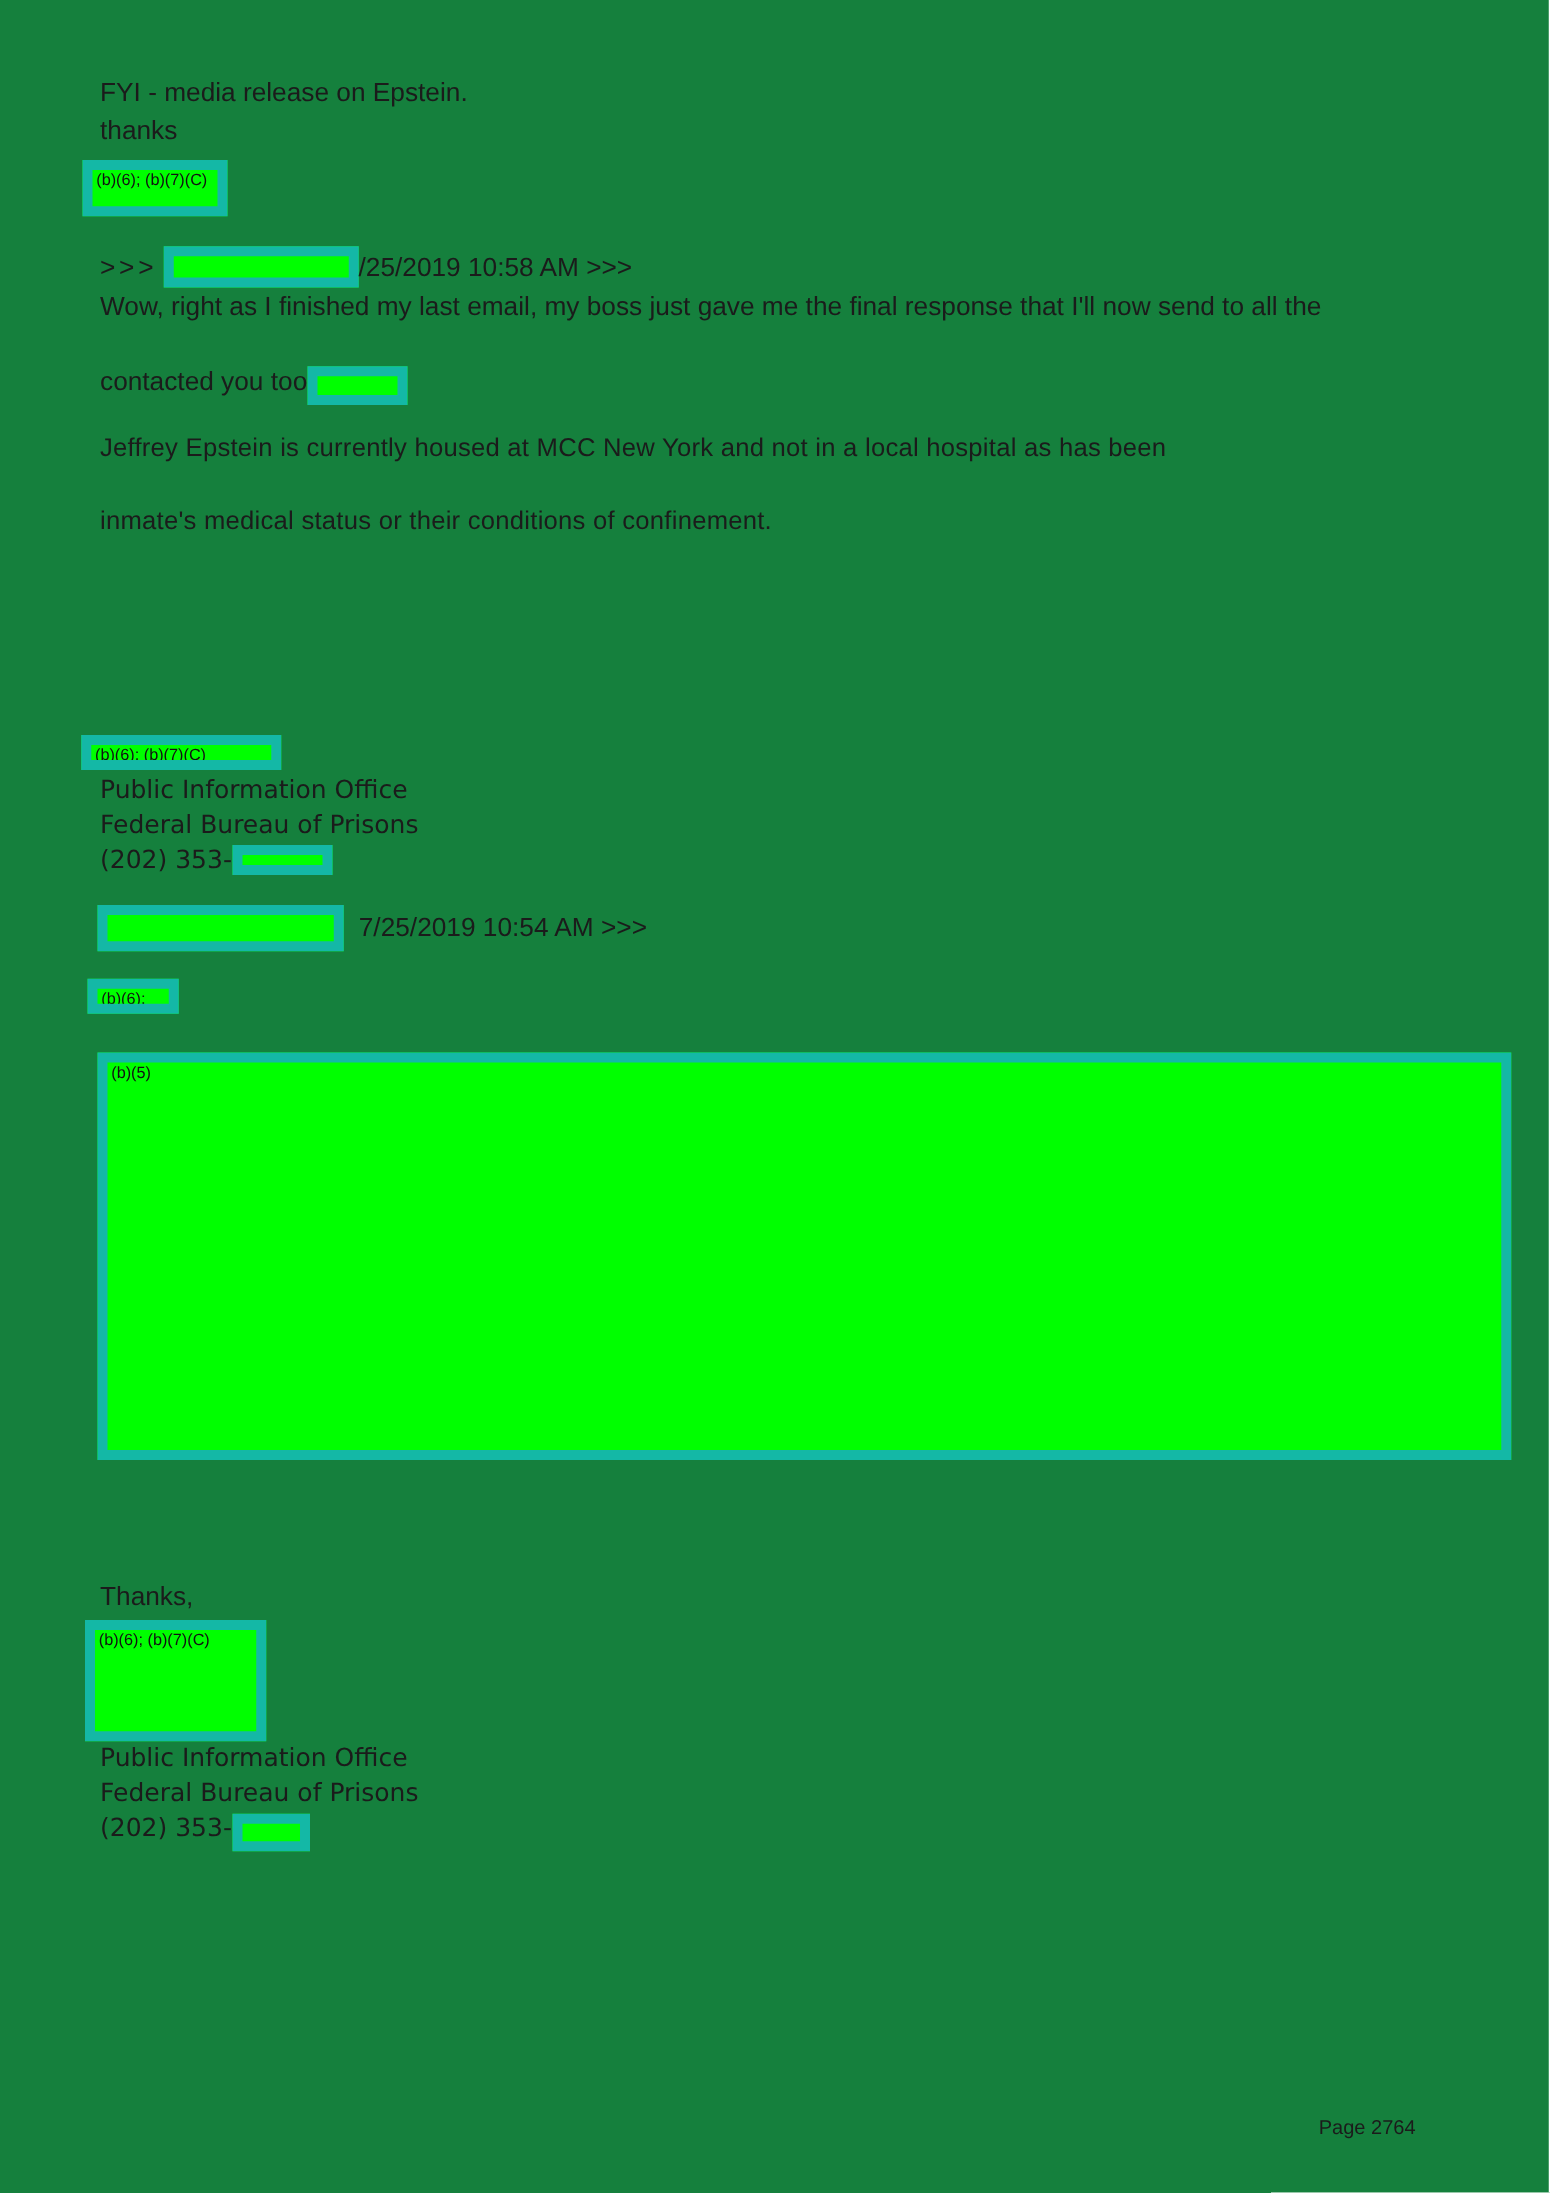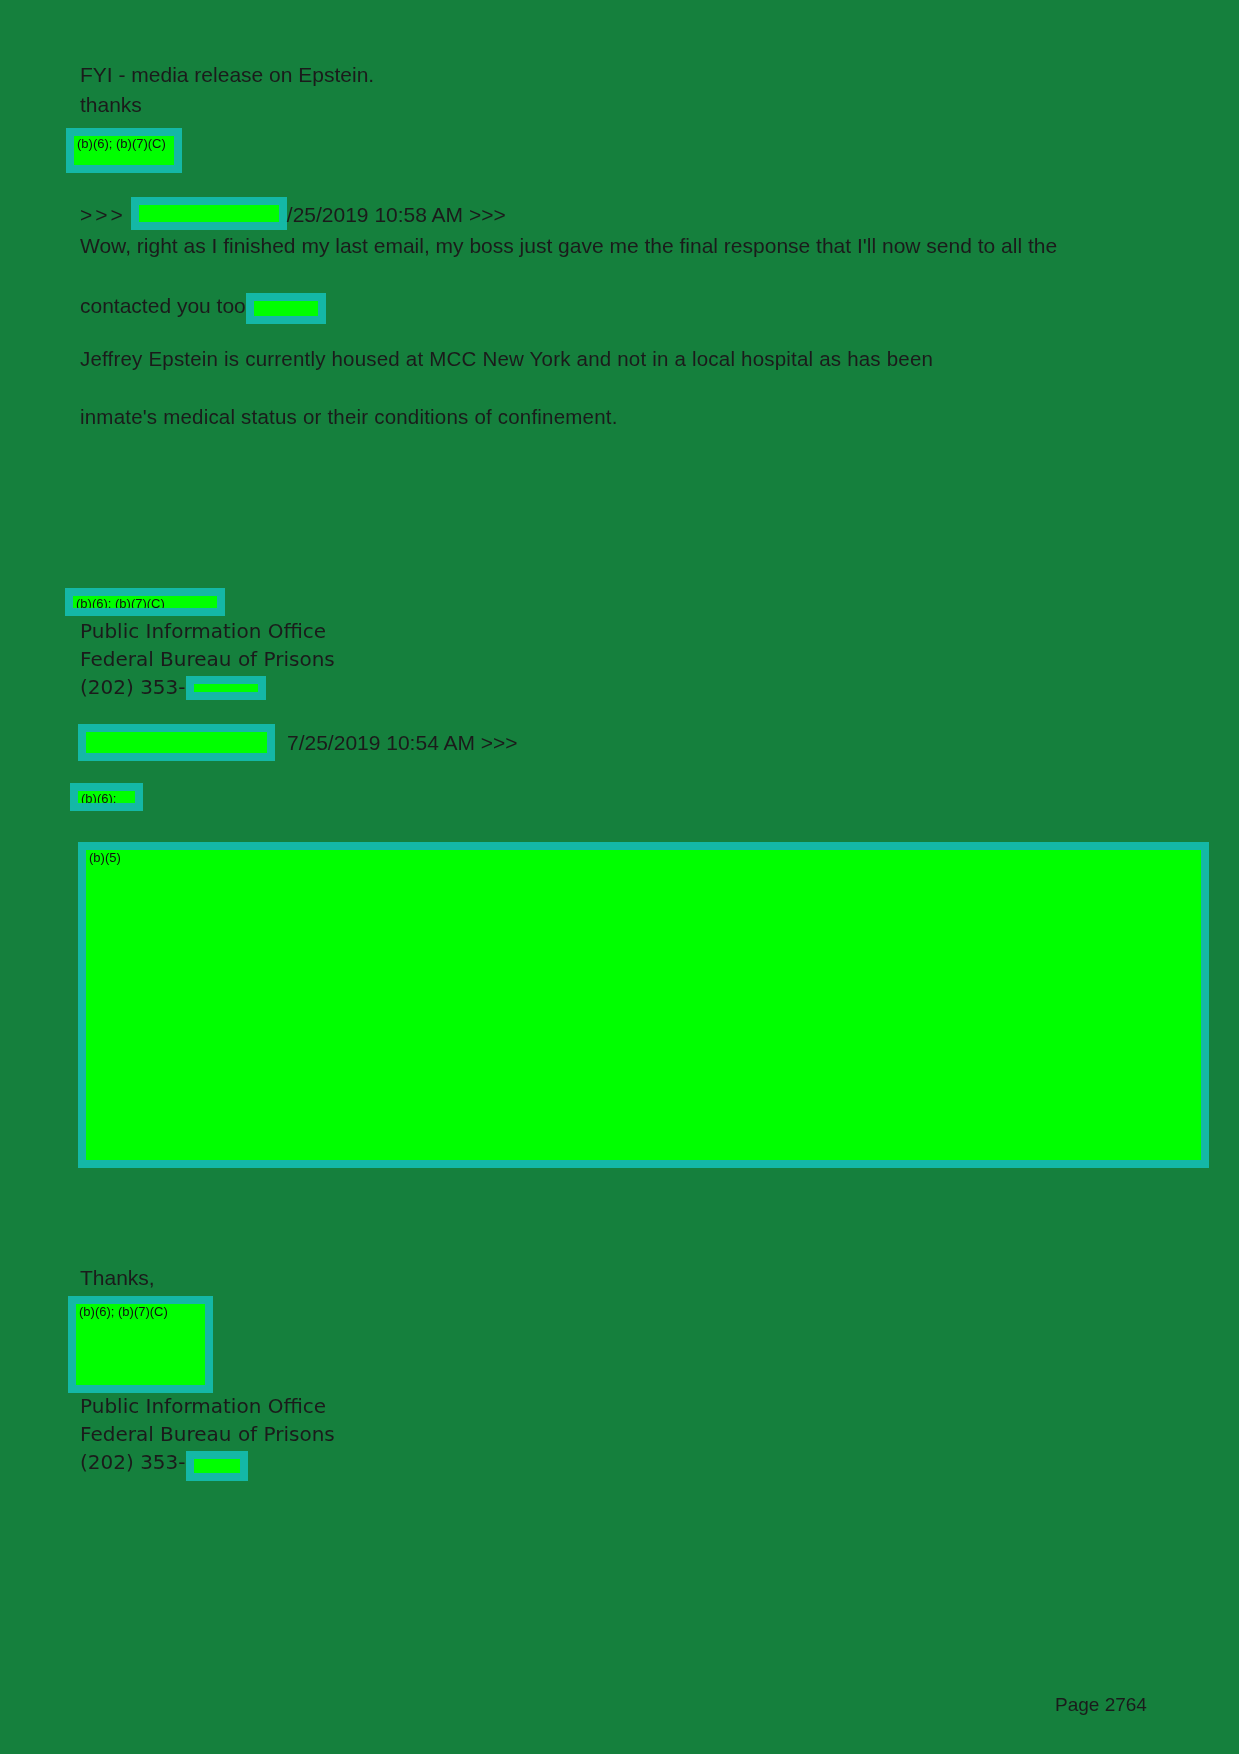--- a/index.html
+++ b/index.html
@@ -49,21 +49,21 @@
     line-height: 14px;
     font-weight: 400;
     color: #111111;
     padding: 1px 3px 0 3px;
     white-space: nowrap;
   }
   .dateline { font-size: 21px; line-height: 30px; }
   .pagenum {
     position: absolute;
     font-family: "Liberation Sans", sans-serif;
-    font-size: 19px;
+    font-size: 16px;
     color: #1b1b1b;
     white-space: pre;
   }
 </style>
 </head>
 <body>
 
 <div class="page">
 
   <div class="t" style="left:80px; top:60px;">FYI - media release on Epstein.</div>

